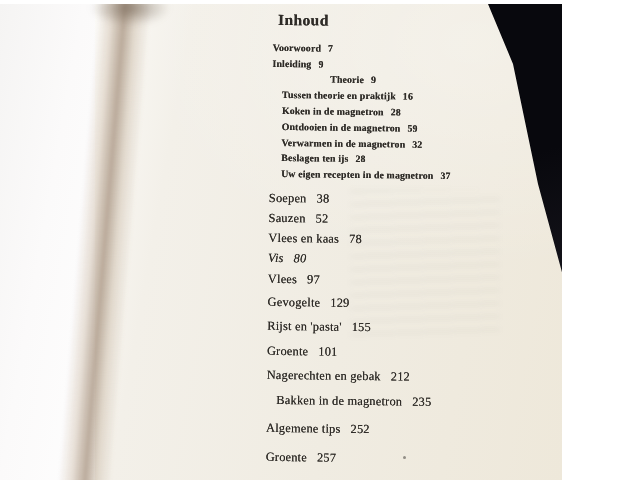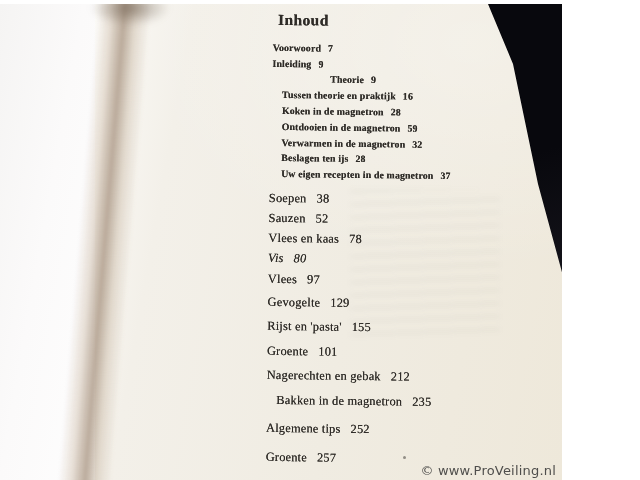--- a/index.html
+++ b/index.html
@@ -108,16 +108,15 @@
           <div class="toc-entry large" style="top: 292px; left: 271px;"><span>Gevogelte</span><span class="num">129</span></div>
           <div class="toc-entry large" style="top: 316px; left: 271px;"><span>Rijst en 'pasta'</span><span class="num">155</span></div>
           <div class="toc-entry large" style="top: 341px; left: 271px;"><span>Groente</span><span class="num">101</span></div>
           <div class="toc-entry large" style="top: 365px; left: 271px;"><span>Nagerechten en gebak</span><span class="num">212</span></div>
           <div class="toc-entry large" style="top: 390px; left: 281px;"><span>Bakken in de magnetron</span><span class="num">235</span></div>
           <div class="toc-entry large" style="top: 418px; left: 271px;"><span>Algemene tips</span><span class="num">252</span></div>
           <div class="toc-entry large" style="top: 447px; left: 271px;"><span>Groente</span><span class="num">257</span></div>
         </div>
     </div>
     <div class="speck"></div>
-    <div class="watermark">© www.ProVeiling.nl</div>
   </div>
   <div class="white-margin"></div>
 </div>
 
 </body></html>

